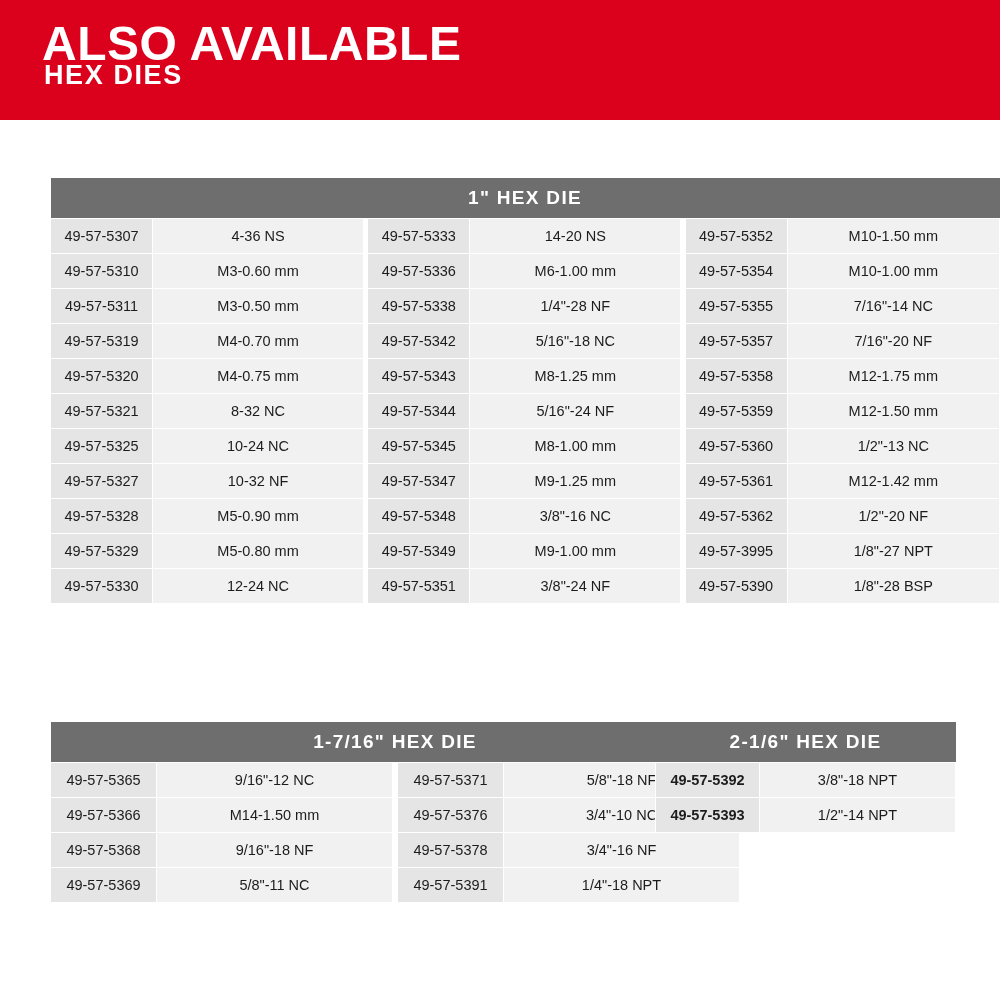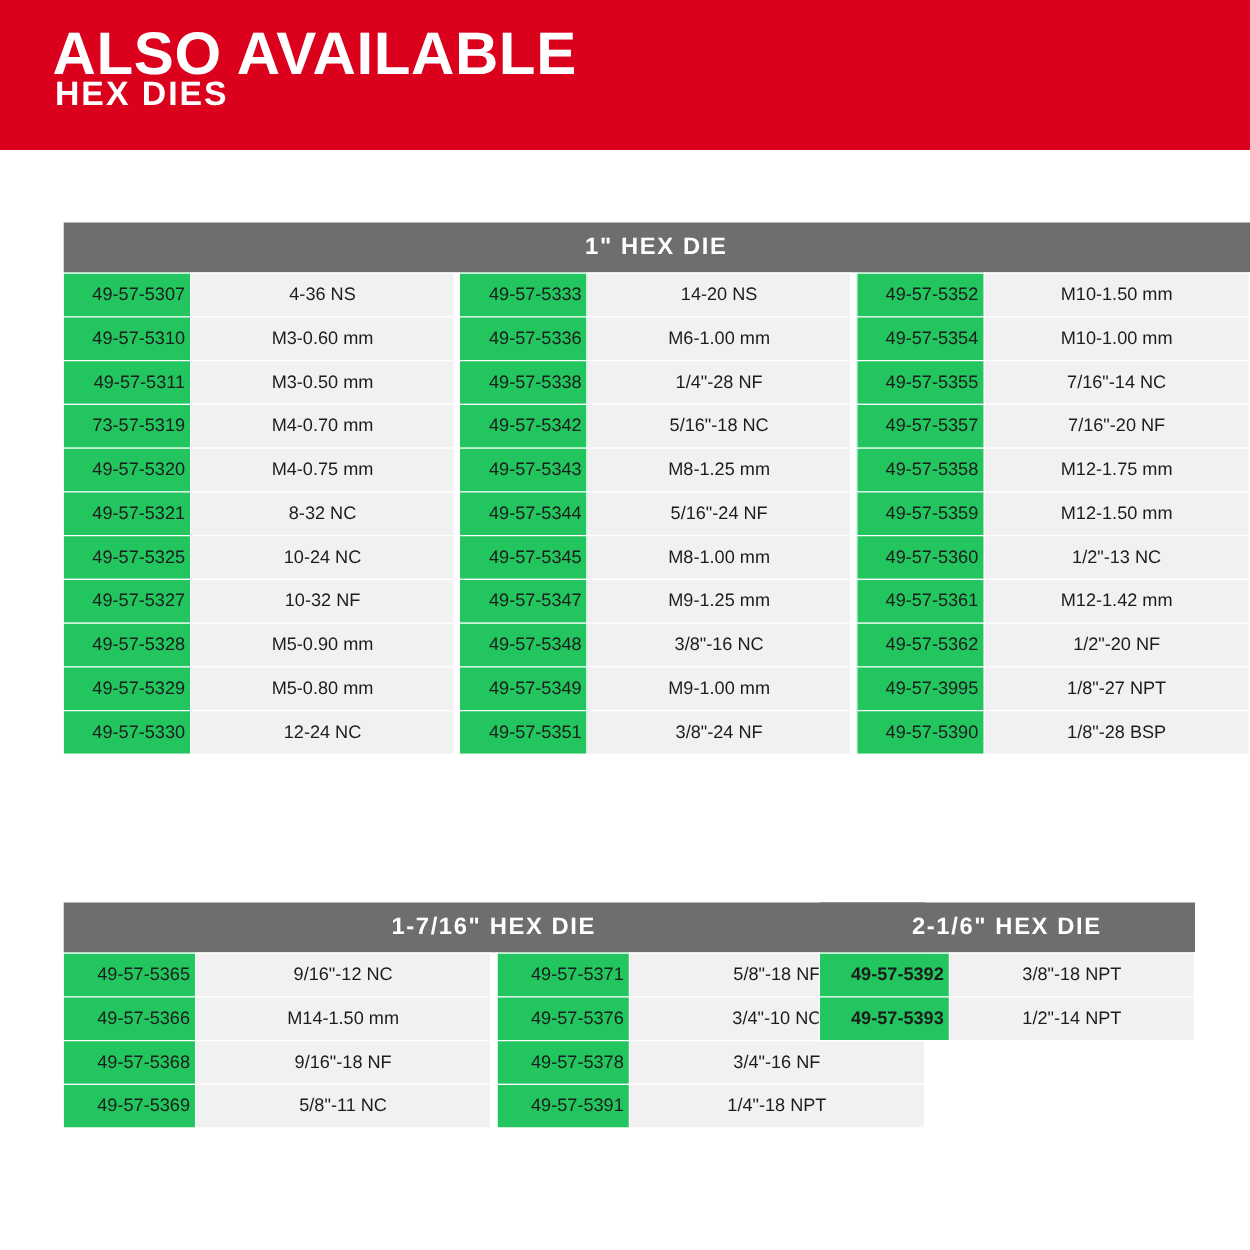--- a/index.html
+++ b/index.html
@@ -61,23 +61,22 @@
   .tbl td {
     height: 35px;
     font-size: 14.5px;
     color: #1c1c1c;
     text-align: center;
     border: 1px solid #ffffff;
     padding: 0 4px;
     white-space: nowrap;
   }
   .tbl td.code {
-    background: #22c55e;
+    background: #e5e5e5;
     width: 106px;
-    text-align: right;
   }
   .tbl td.desc {
     background: #F1F1F2;
     width: 236px;
   }
   .tbl td.gap {
     background: #ffffff;
     border: 0;
     width: 5px;
     padding: 0;
@@ -134,21 +133,21 @@
           <td class="code">49-57-5311</td>
           <td class="desc">M3-0.50 mm</td>
           <td class="gap"></td>
           <td class="code">49-57-5338</td>
           <td class="desc">1/4"-28 NF</td>
           <td class="gap"></td>
           <td class="code">49-57-5355</td>
           <td class="desc">7/16"-14 NC</td>
         </tr>
         <tr>
-          <td class="code">73-57-5319</td>
+          <td class="code">49-57-5319</td>
           <td class="desc">M4-0.70 mm</td>
           <td class="gap"></td>
           <td class="code">49-57-5342</td>
           <td class="desc">5/16"-18 NC</td>
           <td class="gap"></td>
           <td class="code">49-57-5357</td>
           <td class="desc">7/16"-20 NF</td>
         </tr>
         <tr>
           <td class="code">49-57-5320</td>

